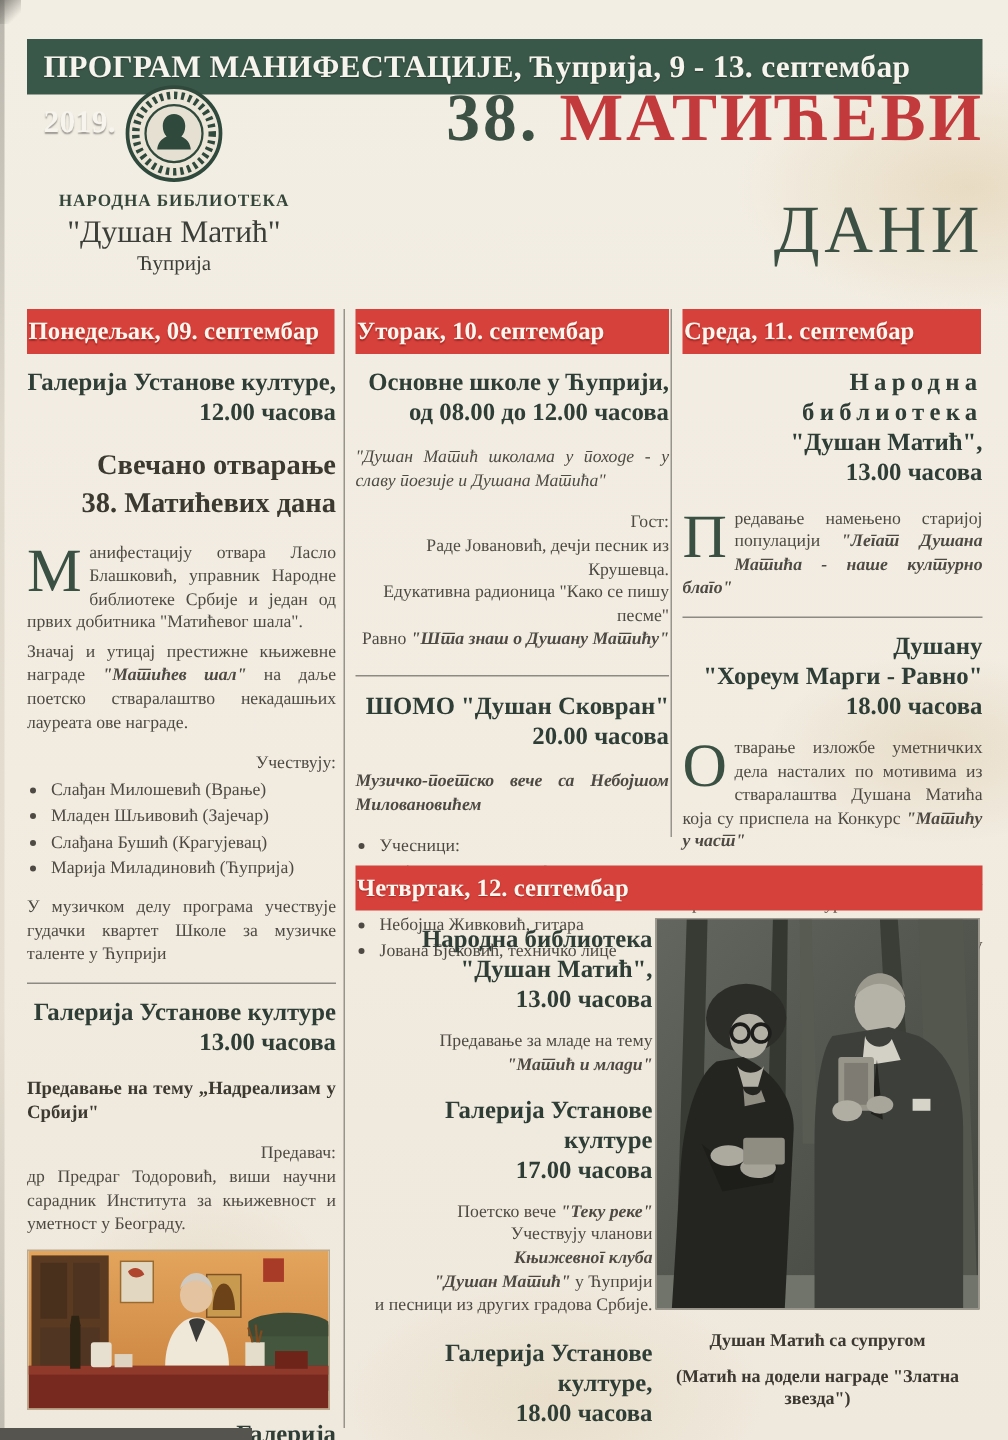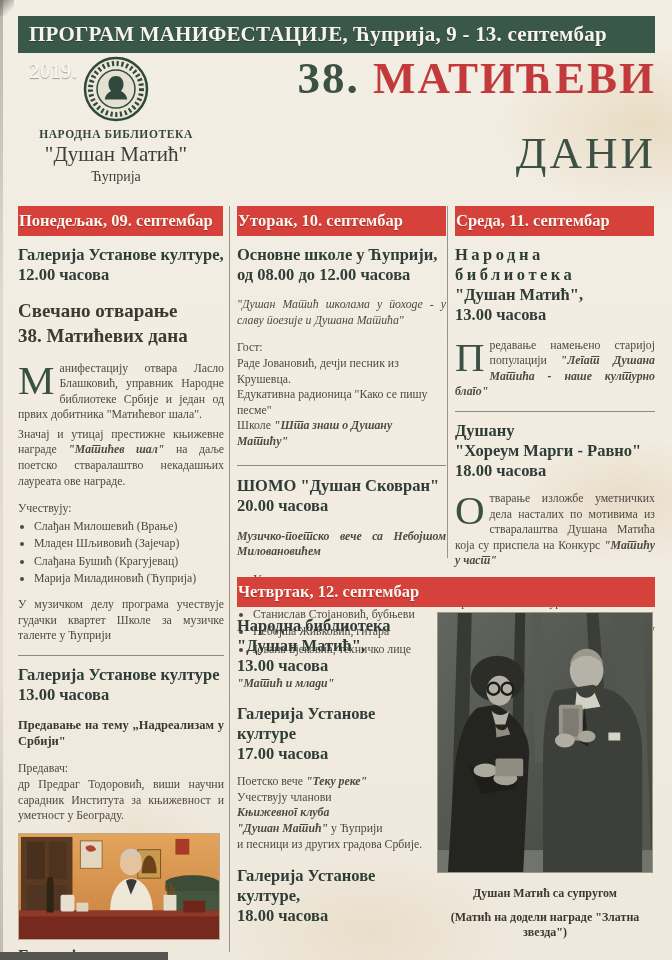--- a/index.html
+++ b/index.html
@@ -15,21 +15,21 @@
       linear-gradient(180deg,#f3eee4 0%,#f1ebe0 55%,#efe8dc 100%);
     color:#4e4a43;
   }
   .edge-left{position:absolute;left:0;top:0;width:3px;height:960px;
     background:linear-gradient(180deg,#8a8880,#cfc8ba 30%,#ddd5c6 70%,#9a978e);opacity:.55;}
   .corner-tl{position:absolute;left:0;top:0;width:14px;height:16px;
     background:linear-gradient(135deg,#6b6a64,rgba(107,106,100,0) 75%);opacity:.8;}
   .scan-bar{position:absolute;left:0;top:952px;width:168px;height:8px;background:#55544e;}
 
   .top-banner{
-    position:absolute;left:18px;top:16px;width:637px;height:37px;
+    position:absolute;left:18px;top:26px;width:637px;height:37px;
     background:#3a584a;color:#f6f4ec;font-weight:bold;font-size:21px;
     line-height:37px;padding-left:11px;box-sizing:border-box;letter-spacing:.2px;
     text-shadow:0 1px 1px rgba(0,0,0,.35);
   }
 
   .logo-block{position:absolute;left:28px;top:56px;width:176px;text-align:center;color:#2f4033;}
   .seal{width:66px;height:66px;margin:0 auto;}
   .lib-line1{font-size:11.5px;font-weight:bold;letter-spacing:.6px;margin-top:6px;color:#35473a;}
   .lib-line2{font-size:21px;margin-top:2px;color:#3b3f38;}
   .lib-line3{font-size:14px;margin-top:2px;color:#3b3f38;}
@@ -56,21 +56,21 @@
 
   .col{position:absolute;top:245px;font-size:11.8px;line-height:1.32;}
   .col-1{left:18px;width:206px;}
   .col-2{left:237px;width:209px;}
   .col-3{left:455px;width:200px;}
   .thu-col{position:absolute;left:237px;top:616px;width:198px;font-size:11.8px;line-height:1.32;}
 
   .venue-h{font-size:16.5px;font-weight:bold;color:#2e3d35;line-height:1.22;margin:0;}
   .venue-h .sp{letter-spacing:3.5px;}
   .sub-bold{font-size:19px;font-weight:bold;color:#3c3931;line-height:1.3;margin:0;}
-  p{margin:0;}
+  p{margin:0;text-align:right;}
   .just{text-align:justify;}
   .bi{font-weight:bold;font-style:italic;}
   .dropcap{float:left;font-size:41px;line-height:.8;padding:3px 5px 0 0;color:#3a5043;font-weight:500;}
   ul{margin:2px 0 0 0;padding-left:16px;}
   li{margin:0 0 2px 0;}
   .hr{border:none;border-top:1px solid #8c8a82;margin:11px 0 9px 0;height:0;}
   .mt14{margin-top:14px;} .mt12{margin-top:12px;} .mt10{margin-top:10px;} .mt6{margin-top:6px;} .mt4{margin-top:4px;}
 
   .photo-color{width:202px;height:107px;margin-top:9px;border:1px solid #b9ab92;box-sizing:border-box;}
   .photo-color svg{display:block;width:100%;height:100%;}
@@ -194,21 +194,21 @@
 
   <div class="col col-2">
     <p class="venue-h">
       <span>Основне школе у Ћуприји,</span><br>
       <span>од 08.00 до 12.00 часова</span>
     </p>
     <p class="bi just mt12" style="font-weight:normal">"Душан Матић школама у походе - у славу поезије и Душана Матића"</p>
     <p class="mt12">Гост:</p>
     <p>Раде Јовановић, дечји песник из Крушевца.</p>
     <p>Едукативна радионица "Како се пишу песме"</p>
-    <p><span>Школе </span><span class="bi">"Шта знаш о Душану Матићу"</span></p>
+    <p><span>Равно </span><span class="bi">"Шта знаш о Душану Матићу"</span></p>
     <hr class="hr" style="margin-top:16px">
     <p class="venue-h mt10">
       <span>ШОМО  "Душан Сковран"</span><br>
       <span>20.00 часова</span>
     </p>
     <p class="bi just mt12">Музичко-поетско вече са Небојшом Миловановићем</p>
     <ul class="mt12">
       <li>Учесници:</li>
       <li>Небојша Миловановић, глумац</li>
       <li>Станислав Стојановић, бубњеви</li>
@@ -242,20 +242,21 @@
   </div>
 
   <div class="day-banner db-thu">Четвртак, 12. септембар</div>
 
   <div class="thu-col">
     <p class="venue-h">
       <span>Народна библиотека</span><br>
       <span>"Душан Матић",</span><br>
       <span>13.00 часова</span>
     </p>
+    <p class="mt10">Предавање за младе на тему</p>
     <p class="bi">"Матић и млади"</p>
     <p class="venue-h mt12">
       <span>Галерија Установе културе</span><br>
       <span>17.00 часова</span>
     </p>
     <p class="mt10"><span>Поетско вече  </span><span class="bi">"Теку реке"</span></p>
     <p>Учествују чланови</p>
     <p class="bi">Књижевног клуба</p>
     <p><span class="bi">"Душан Матић"</span><span> у Ћуприји</span></p>
     <p>и песници из других градова Србије.</p>

